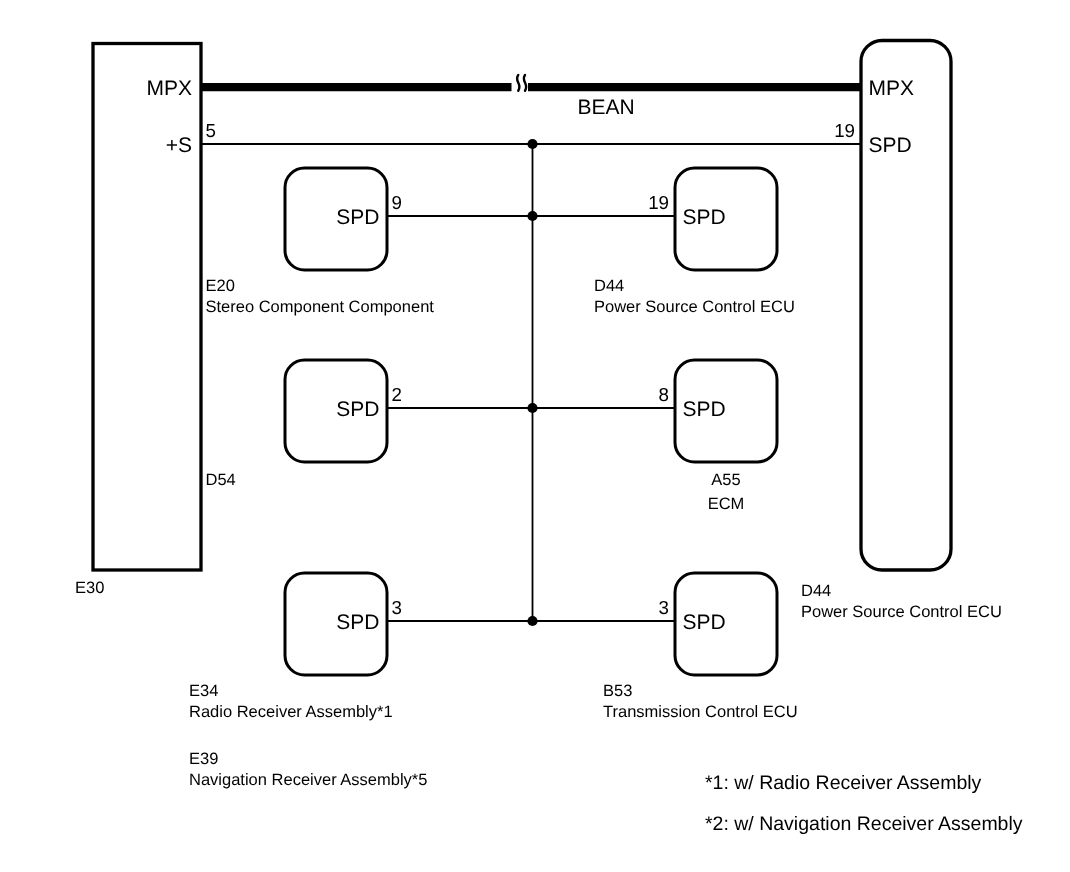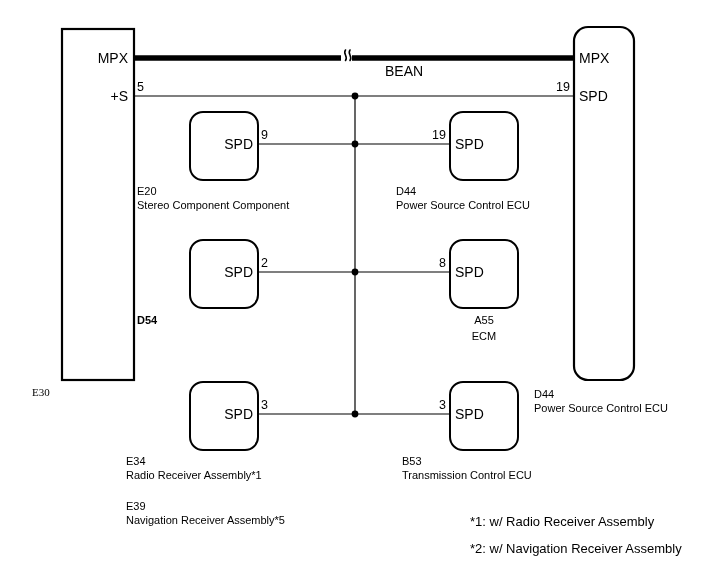--- a/index.html
+++ b/index.html
@@ -118,39 +118,39 @@
   <div class="txt caption" style="left:137px; top:199px;">Stereo Component Component</div>
 
   <div class="txt caption" style="left:396px; top:185px;">D44</div>
   <div class="txt caption" style="left:396px; top:199px;">Power Source Control ECU</div>
 
   <div class="txt spd right" style="left:253px; top:264px;">SPD</div>
   <div class="txt pin" style="left:261px; top:256px;">2</div>
   <div class="txt spd" style="left:455px; top:264px;">SPD</div>
   <div class="txt pin right" style="left:446px; top:256px;">8</div>
 
-  <div class="txt caption" style="left:137px; top:314px;font-weight:bold;">D54</div>
+  <div class="txt caption" style="left:137px; top:314px;">D54</div>
 
   <div class="txt caption center" style="left:484px; top:314px;">A55</div>
   <div class="txt caption center" style="left:484px; top:330px;">ECM</div>
 
   <div class="txt spd right" style="left:253px; top:406px;">SPD</div>
   <div class="txt pin" style="left:261px; top:398px;">3</div>
   <div class="txt spd" style="left:455px; top:406px;">SPD</div>
   <div class="txt pin right" style="left:446px; top:398px;">3</div>
 
   <div class="txt caption" style="left:126px; top:455px;">E34</div>
   <div class="txt caption" style="left:126px; top:469px;">Radio Receiver Assembly*1</div>
   <div class="txt caption" style="left:126px; top:500px;">E39</div>
   <div class="txt caption" style="left:126px; top:514px;">Navigation Receiver Assembly*5</div>
 
   <div class="txt caption" style="left:402px; top:455px;">B53</div>
   <div class="txt caption" style="left:402px; top:469px;">Transmission Control ECU</div>
 
   <div class="txt caption" style="left:534px; top:388px;">D44</div>
   <div class="txt caption" style="left:534px; top:402px;">Power Source Control ECU</div>
 
-  <div class="txt caption" style="left:32px; top:386px;font-family:Liberation Serif, serif;">E30</div>
+  <div class="txt caption" style="left:50px; top:386px;">E30</div>
 
   <div class="txt note" style="left:470px; top:514px;">*1: w/ Radio Receiver Assembly</div>
   <div class="txt note" style="left:470px; top:541px;">*2: w/ Navigation Receiver Assembly</div>
 
 </div>
 
 </body></html>

